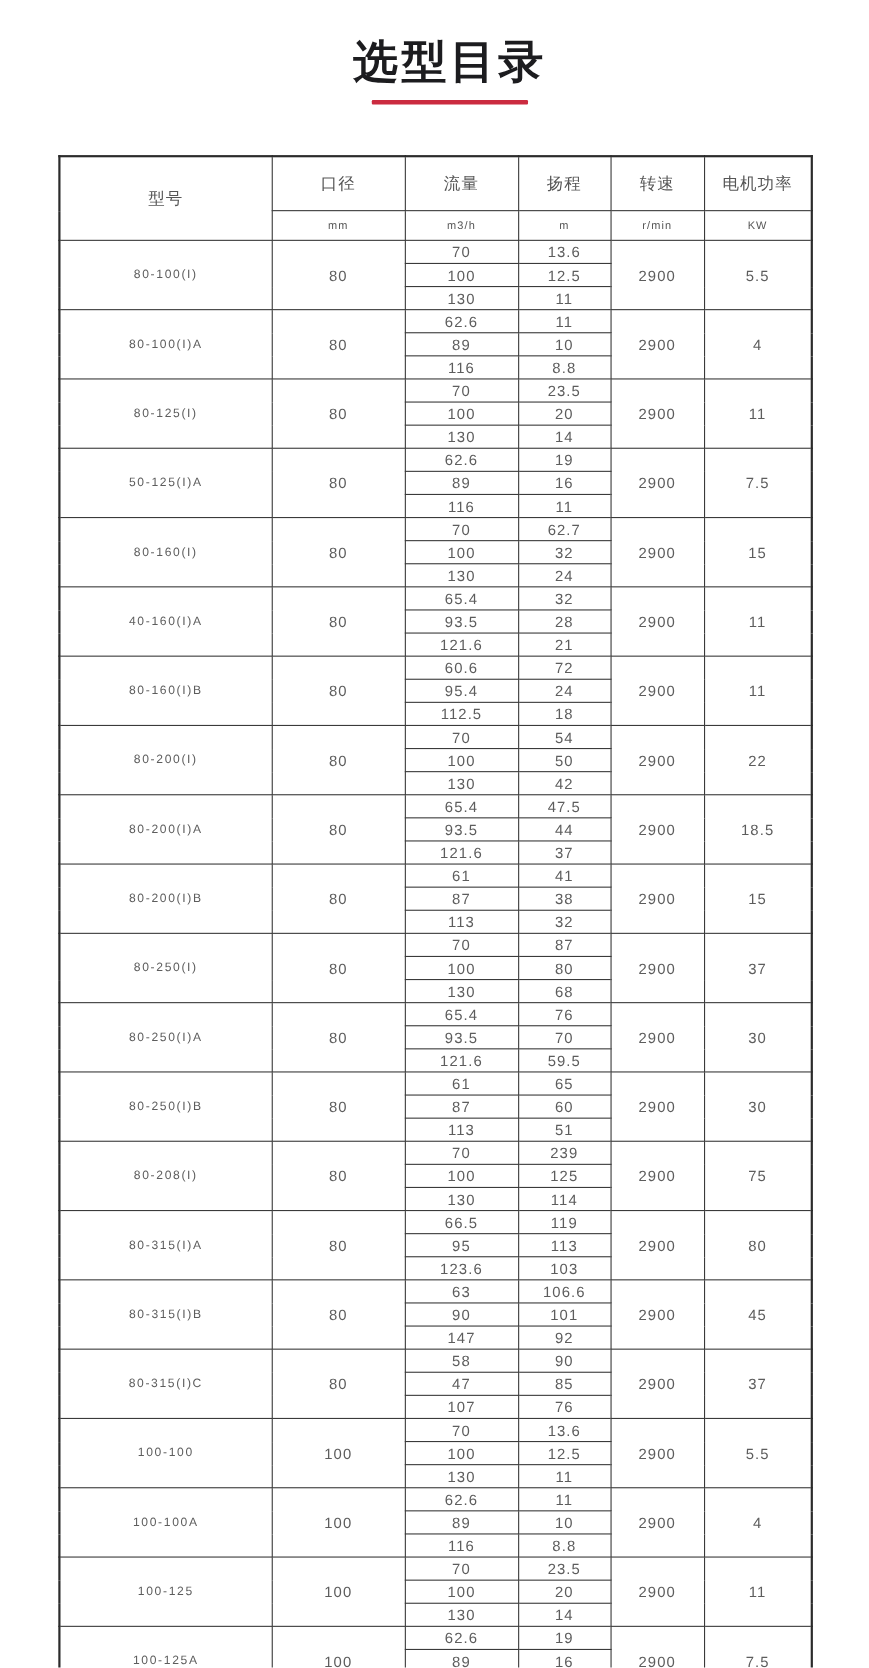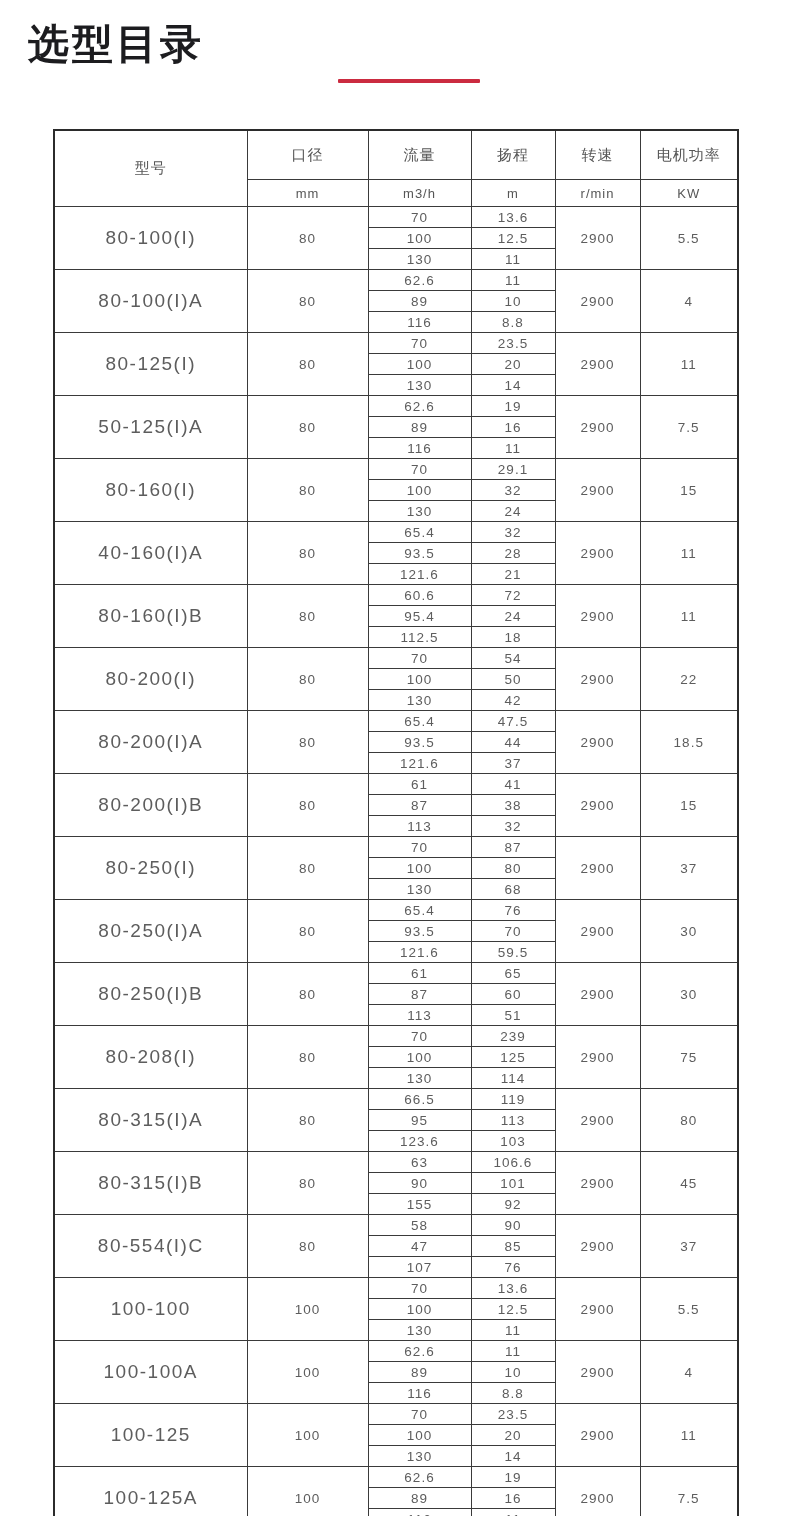--- a/index.html
+++ b/index.html
@@ -5,22 +5,22 @@
   html, body {
     margin: 0;
     padding: 0;
     width: 790px;
     height: 1516px;
     background: #ffffff;
     overflow: hidden;
     font-family: "Liberation Sans", sans-serif;
   }
   .title-wrap {
-    padding-top: 20px;
-    text-align: left;
+    padding-top: 32px;
+    text-align: center;
     margin-left: 28px;
   }
   .page-title {
     margin: 0;
     font-size: 41px;
     line-height: 48px;
     font-weight: 700;
     letter-spacing: 3px;
     color: #1c1c1f;
   }
@@ -50,29 +50,29 @@
     white-space: nowrap;
   }
   thead th {
     font-size: 15px;
     color: #565656;
     letter-spacing: 1px;
   }
   tr.hdr-main th { height: 48px; }
   tr.hdr-units th {
     height: 26px;
-    font-size: 13px;
+    font-size: 10px;
     letter-spacing: 1px;
   }
   tbody td {
     height: 20px;
     font-size: 13.5px;
     letter-spacing: 1px;
   }
-  td.model-cell { font-size: 19px; letter-spacing: 1.5px; }
+  td.model-cell { font-size: 11px; letter-spacing: 1.5px; }
   td.sub { border-bottom: 2px solid #1d1d1d; }
 </style>
 </head>
 <body>
 
 <div class="title-wrap">
   <h1 class="page-title">选型目录</h1>
   <div class="accent-bar" style="background: rgb(203, 43, 64);"></div>
 </div>
 
@@ -168,21 +168,21 @@
   </tr>
   <tr>
     <td>116</td>
     <td>11</td>
   </tr>
 
   <tr>
     <td class="model-cell" rowspan="3">80-160(I)</td>
     <td rowspan="3">80</td>
     <td class="sub">70</td>
-    <td class="sub">29.1</td>
+    <td class="sub">62.7</td>
     <td rowspan="3">2900</td>
     <td rowspan="3">15</td>
   </tr>
   <tr>
     <td class="sub">100</td>
     <td class="sub">32</td>
   </tr>
   <tr>
     <td>130</td>
     <td>24</td>
@@ -364,26 +364,26 @@
     <td class="sub">63</td>
     <td class="sub">106.6</td>
     <td rowspan="3">2900</td>
     <td rowspan="3">45</td>
   </tr>
   <tr>
     <td class="sub">90</td>
     <td class="sub">101</td>
   </tr>
   <tr>
-    <td>155</td>
+    <td>147</td>
     <td>92</td>
   </tr>
 
   <tr>
-    <td class="model-cell" rowspan="3">80-554(I)C</td>
+    <td class="model-cell" rowspan="3">80-315(I)C</td>
     <td rowspan="3">80</td>
     <td class="sub">58</td>
     <td class="sub">90</td>
     <td rowspan="3">2900</td>
     <td rowspan="3">37</td>
   </tr>
   <tr>
     <td class="sub">47</td>
     <td class="sub">85</td>
   </tr>

